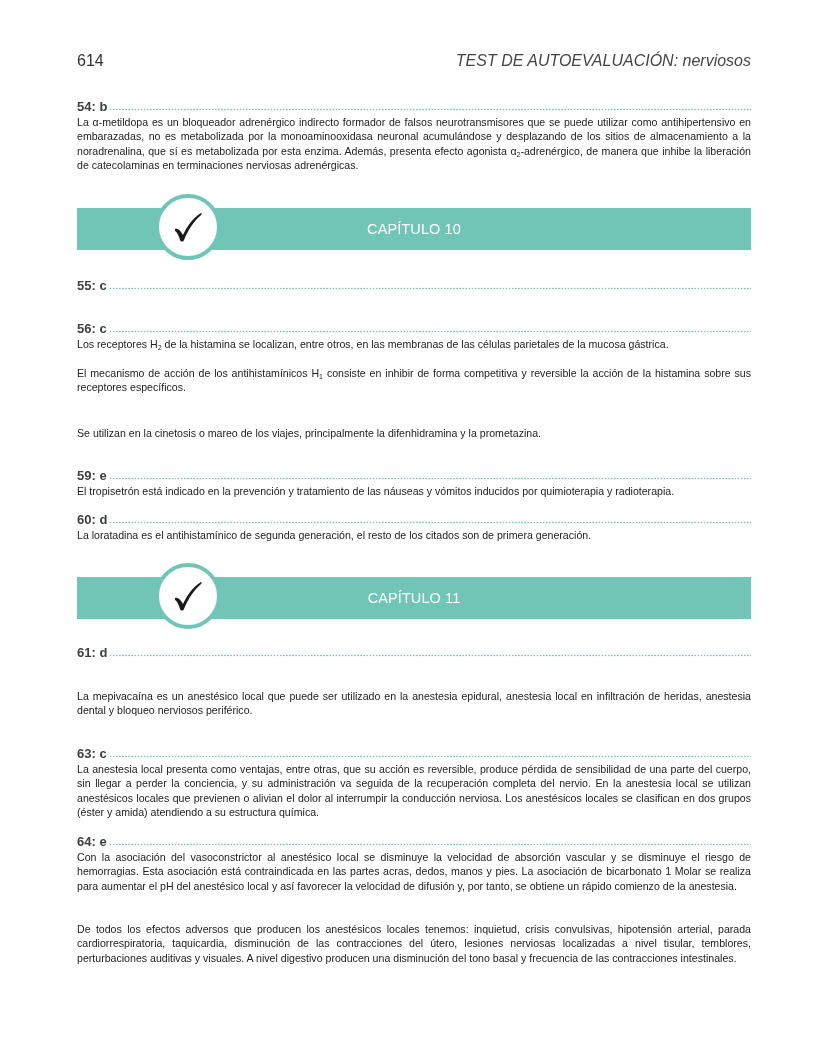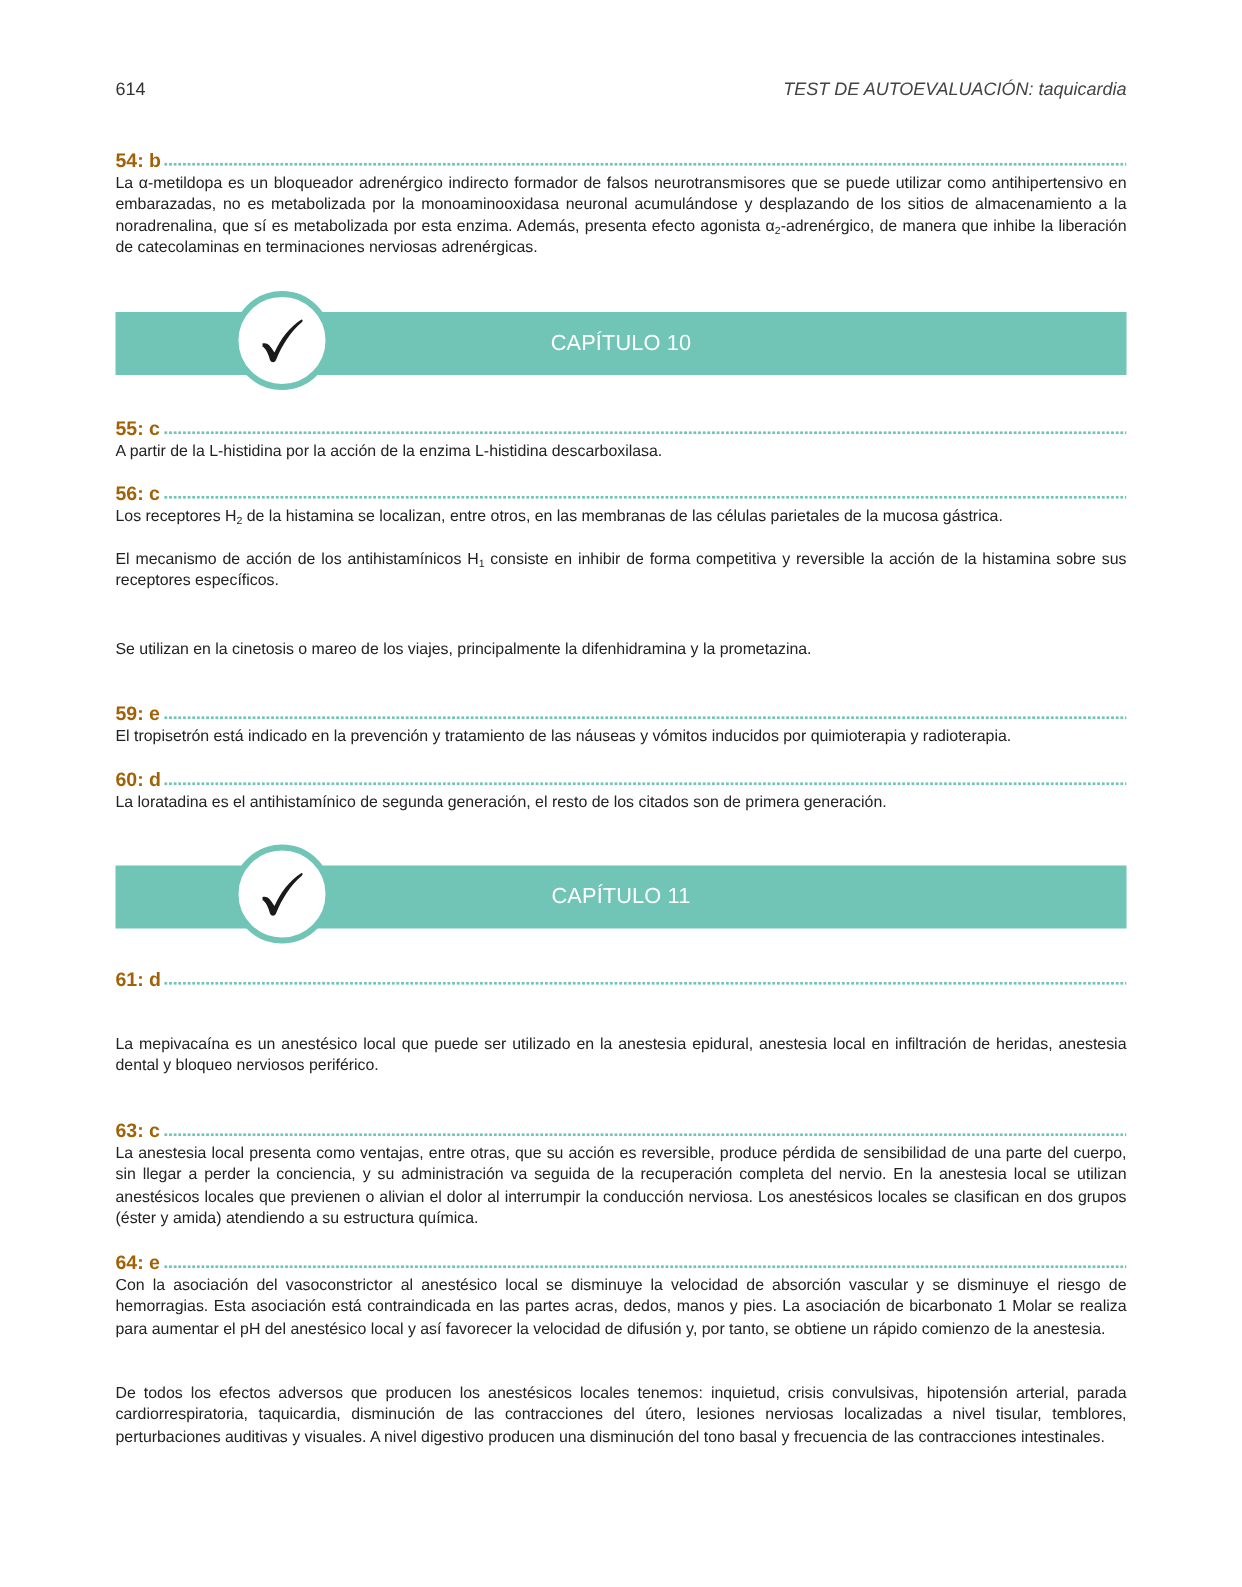--- a/index.html
+++ b/index.html
@@ -2,30 +2,30 @@
 <html><head>
   <meta charset="utf-8">
   <style>
     html, body { margin: 0; padding: 0; background: #ffffff; }
     body {
       width: 828px; height: 1058px; position: relative; overflow: hidden;
       font-family: "Liberation Sans", sans-serif; color: #222222;
     }
     .page-header {
       position: absolute; left: 77px; top: 52px; width: 674px; height: 16px;
-      font-size: 12px; color: #333;
+      font-size: 16px; color: #333;
     }
     .page-number { position: absolute; left: 0; top: 0; }
     .running-title { position: absolute; right: 0; top: 0; font-style: italic; color: #444; }
     .running-title .em { font-style: italic; }
 
     .answer { position: absolute; left: 77px; width: 674px; }
     .answer-head {
       display: flex; align-items: baseline; height: 15px; line-height: 15px;
-      color: #a16207; font-size: 13px; font-weight: bold; overflow: hidden; white-space: nowrap;
+      color: #404040; font-size: 13px; font-weight: bold; overflow: hidden; white-space: nowrap;
     }
     .answer-head .key { flex: 0 0 auto; }
     .answer-head .leader {
       flex: 1 1 auto; margin-left: 2px; height: 3px; align-self: flex-end; margin-bottom: 3px;
       background-image: radial-gradient(circle, #70c5b7 0.9px, transparent 1.1px);
       background-size: 3.1px 3px; background-repeat: repeat-x;
     }
     .answer-body {
       font-size: 10.6px; line-height: 14.4px; text-align: justify; color: #222;
       margin-top: 1px;
@@ -45,21 +45,21 @@
       background: #ffffff; border: 4px solid #70c5b7; left: 78px; top: -14px;
       display: flex; align-items: center; justify-content: center;
     }
     .check-badge svg { width: 34px; height: 34px; }
   </style>
 </head>
 <body>
 
 <div class="page-header">
   <span class="page-number">614</span>
-  <span class="running-title"><span>TEST DE AUTOEVALUACIÓN:</span><span class="em"> taquicardia</span></span>
+  <span class="running-title"><span>TEST DE AUTOEVALUACIÓN:</span><span class="em"> nerviosos</span></span>
 </div>
 
 <div class="answer" style="top:99px">
   <div class="answer-head">
     <span class="key">54: b</span>
     <span class="leader"></span>
   </div>
   <div class="answer-body"><span>La α-metildopa es un bloqueador adrenérgico indirecto formador de falsos neurotransmisores que se puede utilizar como antihipertensivo en embarazadas, no es metabolizada por la monoaminooxidasa neuronal acumulándose y desplazando de los sitios de almacenamiento a la noradrenalina, que sí es metabolizada por esta enzima. Además, presenta efecto agonista α</span><sub>2</sub><span>-adrenérgico, de manera que inhibe la liberación de catecolaminas en terminaciones nerviosas adrenérgicas.</span></div>
 </div>
 
@@ -70,21 +70,20 @@
       </svg>
   </div>
   <div class="chapter-title">CAPÍTULO 10</div>
 </div>
 
 <div class="answer" style="top:278px">
   <div class="answer-head">
     <span class="key">55: c</span>
     <span class="leader"></span>
   </div>
-  <div class="answer-body">A partir de la L-histidina por la acción de la enzima L-histidina descarboxilasa.</div>
 </div>
 
 <div class="answer" style="top:321px">
   <div class="answer-head">
     <span class="key">56: c</span>
     <span class="leader"></span>
   </div>
   <div class="answer-body"><span>Los receptores H</span><sub>2</sub><span> de la histamina se localizan, entre otros, en las membranas de las células parietales de la mucosa gástrica.</span></div>
 </div>
 

